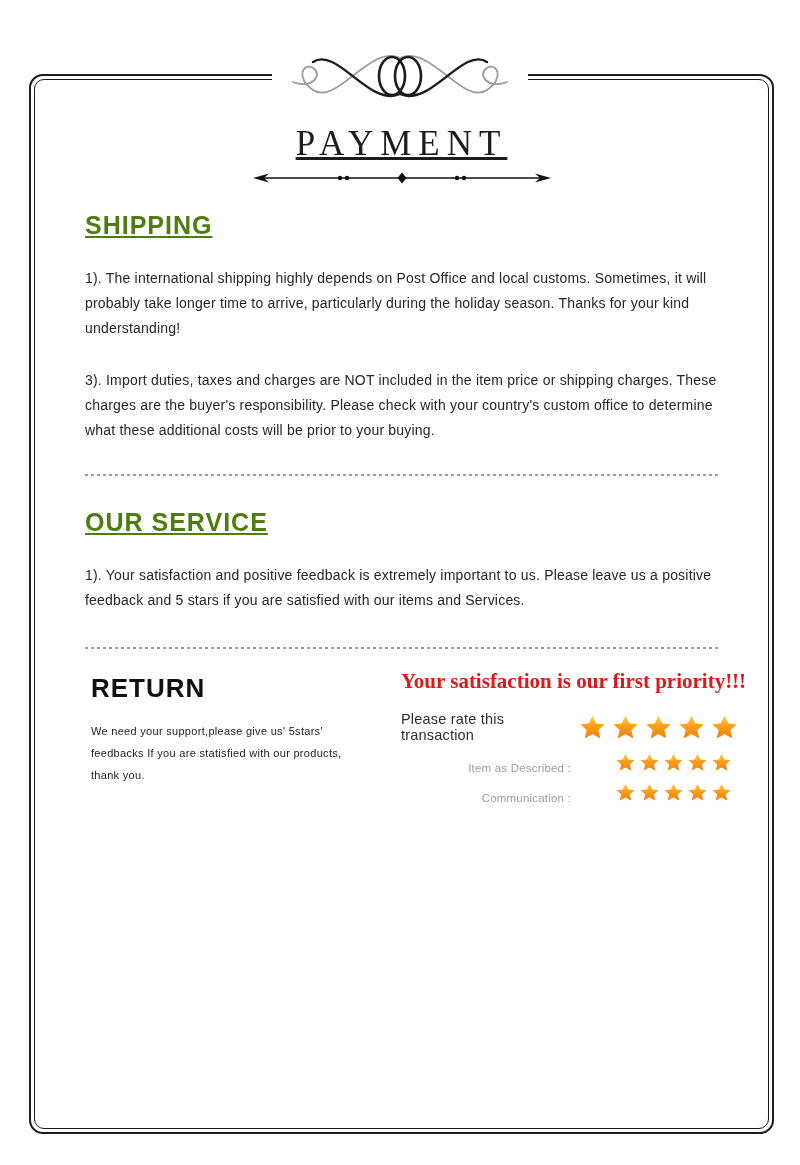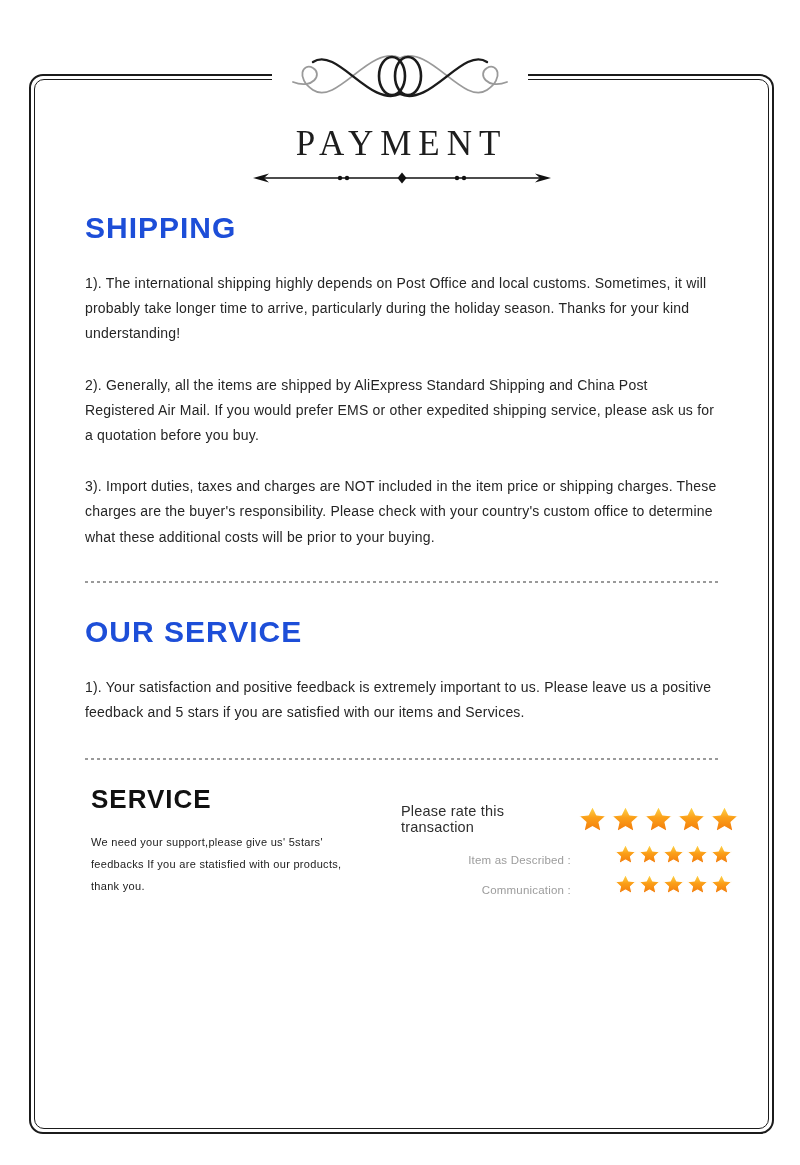--- a/index.html
+++ b/index.html
@@ -30,27 +30,28 @@
     position: absolute; top: 34px; left: 50%; transform: translateX(-50%);
     width: 256px; height: 84px; background: #ffffff; z-index: 5;
     display: flex; align-items: center; justify-content: center;
   }
 
   .payment-title {
     margin-top: 44px;
     text-align: center;
     font-family: "Liberation Serif", serif;
     font-size: 35px; font-weight: 400;
-    letter-spacing: 7px; color: #1d1d1d;
+    letter-spacing: 7px; color: #1d1d1d; text-decoration: underline;
   }
   .title-divider { width: 300px; margin: 7px auto 0; text-align: center; }
 
   h2.section-heading {
-    font-size: 30px; font-weight: 700; color: #1d4ed8;
+    font-size: 25px; font-weight: 700; color: #4d7c0f;
     letter-spacing: 1px;
+    text-decoration: underline;
   }
   .shipping-heading { margin-top: 22px; }
   .service-heading  { margin-top: 32px; }
 
   p.body-par {
     margin-top: 26px;
     font-size: 14px; line-height: 1.8; color: #252525;
     max-width: 642px; letter-spacing: 0.2px;
   }
 
@@ -157,42 +158,42 @@
             <circle cx="95" cy="7" r="2.2" fill="#111"></circle>
           <polygon points="150,1.5 154.5,7 150,12.5 145.5,7" fill="#111"></polygon>
           <circle cx="205" cy="7" r="2.2" fill="#111"></circle>
             <circle cx="212" cy="7" r="2.2" fill="#111"></circle>
         </svg>
       </div>
 
       <section>
         <h2 class="section-heading shipping-heading">SHIPPING</h2>
         <p class="body-par">1).  The international shipping highly depends on Post Office and local customs. Sometimes, it will probably take longer time to arrive, particularly during the holiday season. Thanks for your kind understanding!</p>
-        <p class="body-par">2). Generally, all the items are shipped by AliExpress Standard Shipping and China Post Registered Air Mail. If you would prefer EMS or other expedited shipping service, please ask us for a quotation before you buy.</p>
         <p class="body-par">3). Import duties, taxes and charges are NOT included in the item price or shipping charges. These charges are the buyer's responsibility. Please check with your country's custom office to determine what these additional costs will be prior to your buying.</p>
       </section>
 
       <div class="dashed"></div>
 
       <section>
         <h2 class="section-heading service-heading">OUR SERVICE</h2>
         <p class="body-par">1). Your satisfaction and positive feedback is extremely important to us. Please leave us a positive feedback and 5 stars if you are satisfied with our items and Services.</p>
       </section>
 
       <div class="dashed dashed-2"></div>
 
       <div class="bottom-row">
 
         <div class="return-col">
-          <h2 class="return-heading">SERVICE</h2>
+          <h2 class="return-heading">RETURN</h2>
           <p class="return-text">We need your support,please give us' 5stars' feedbacks If you are statisfied with our products, thank you.</p>
         </div>
 
         <div class="feedback-col">
 
+          <div class="priority-line">Your satisfaction is our first priority!!!</div>
 
           <div class="rate-row rate-row-big">
             <span class="rate-label-big">Please rate this transaction</span>
             <span class="stars stars-big">
                 <svg viewBox="0 0 24 24">
                   <use href="#star-sym"></use>
                 </svg>
                 <svg viewBox="0 0 24 24">
                   <use href="#star-sym"></use>
                 </svg>

